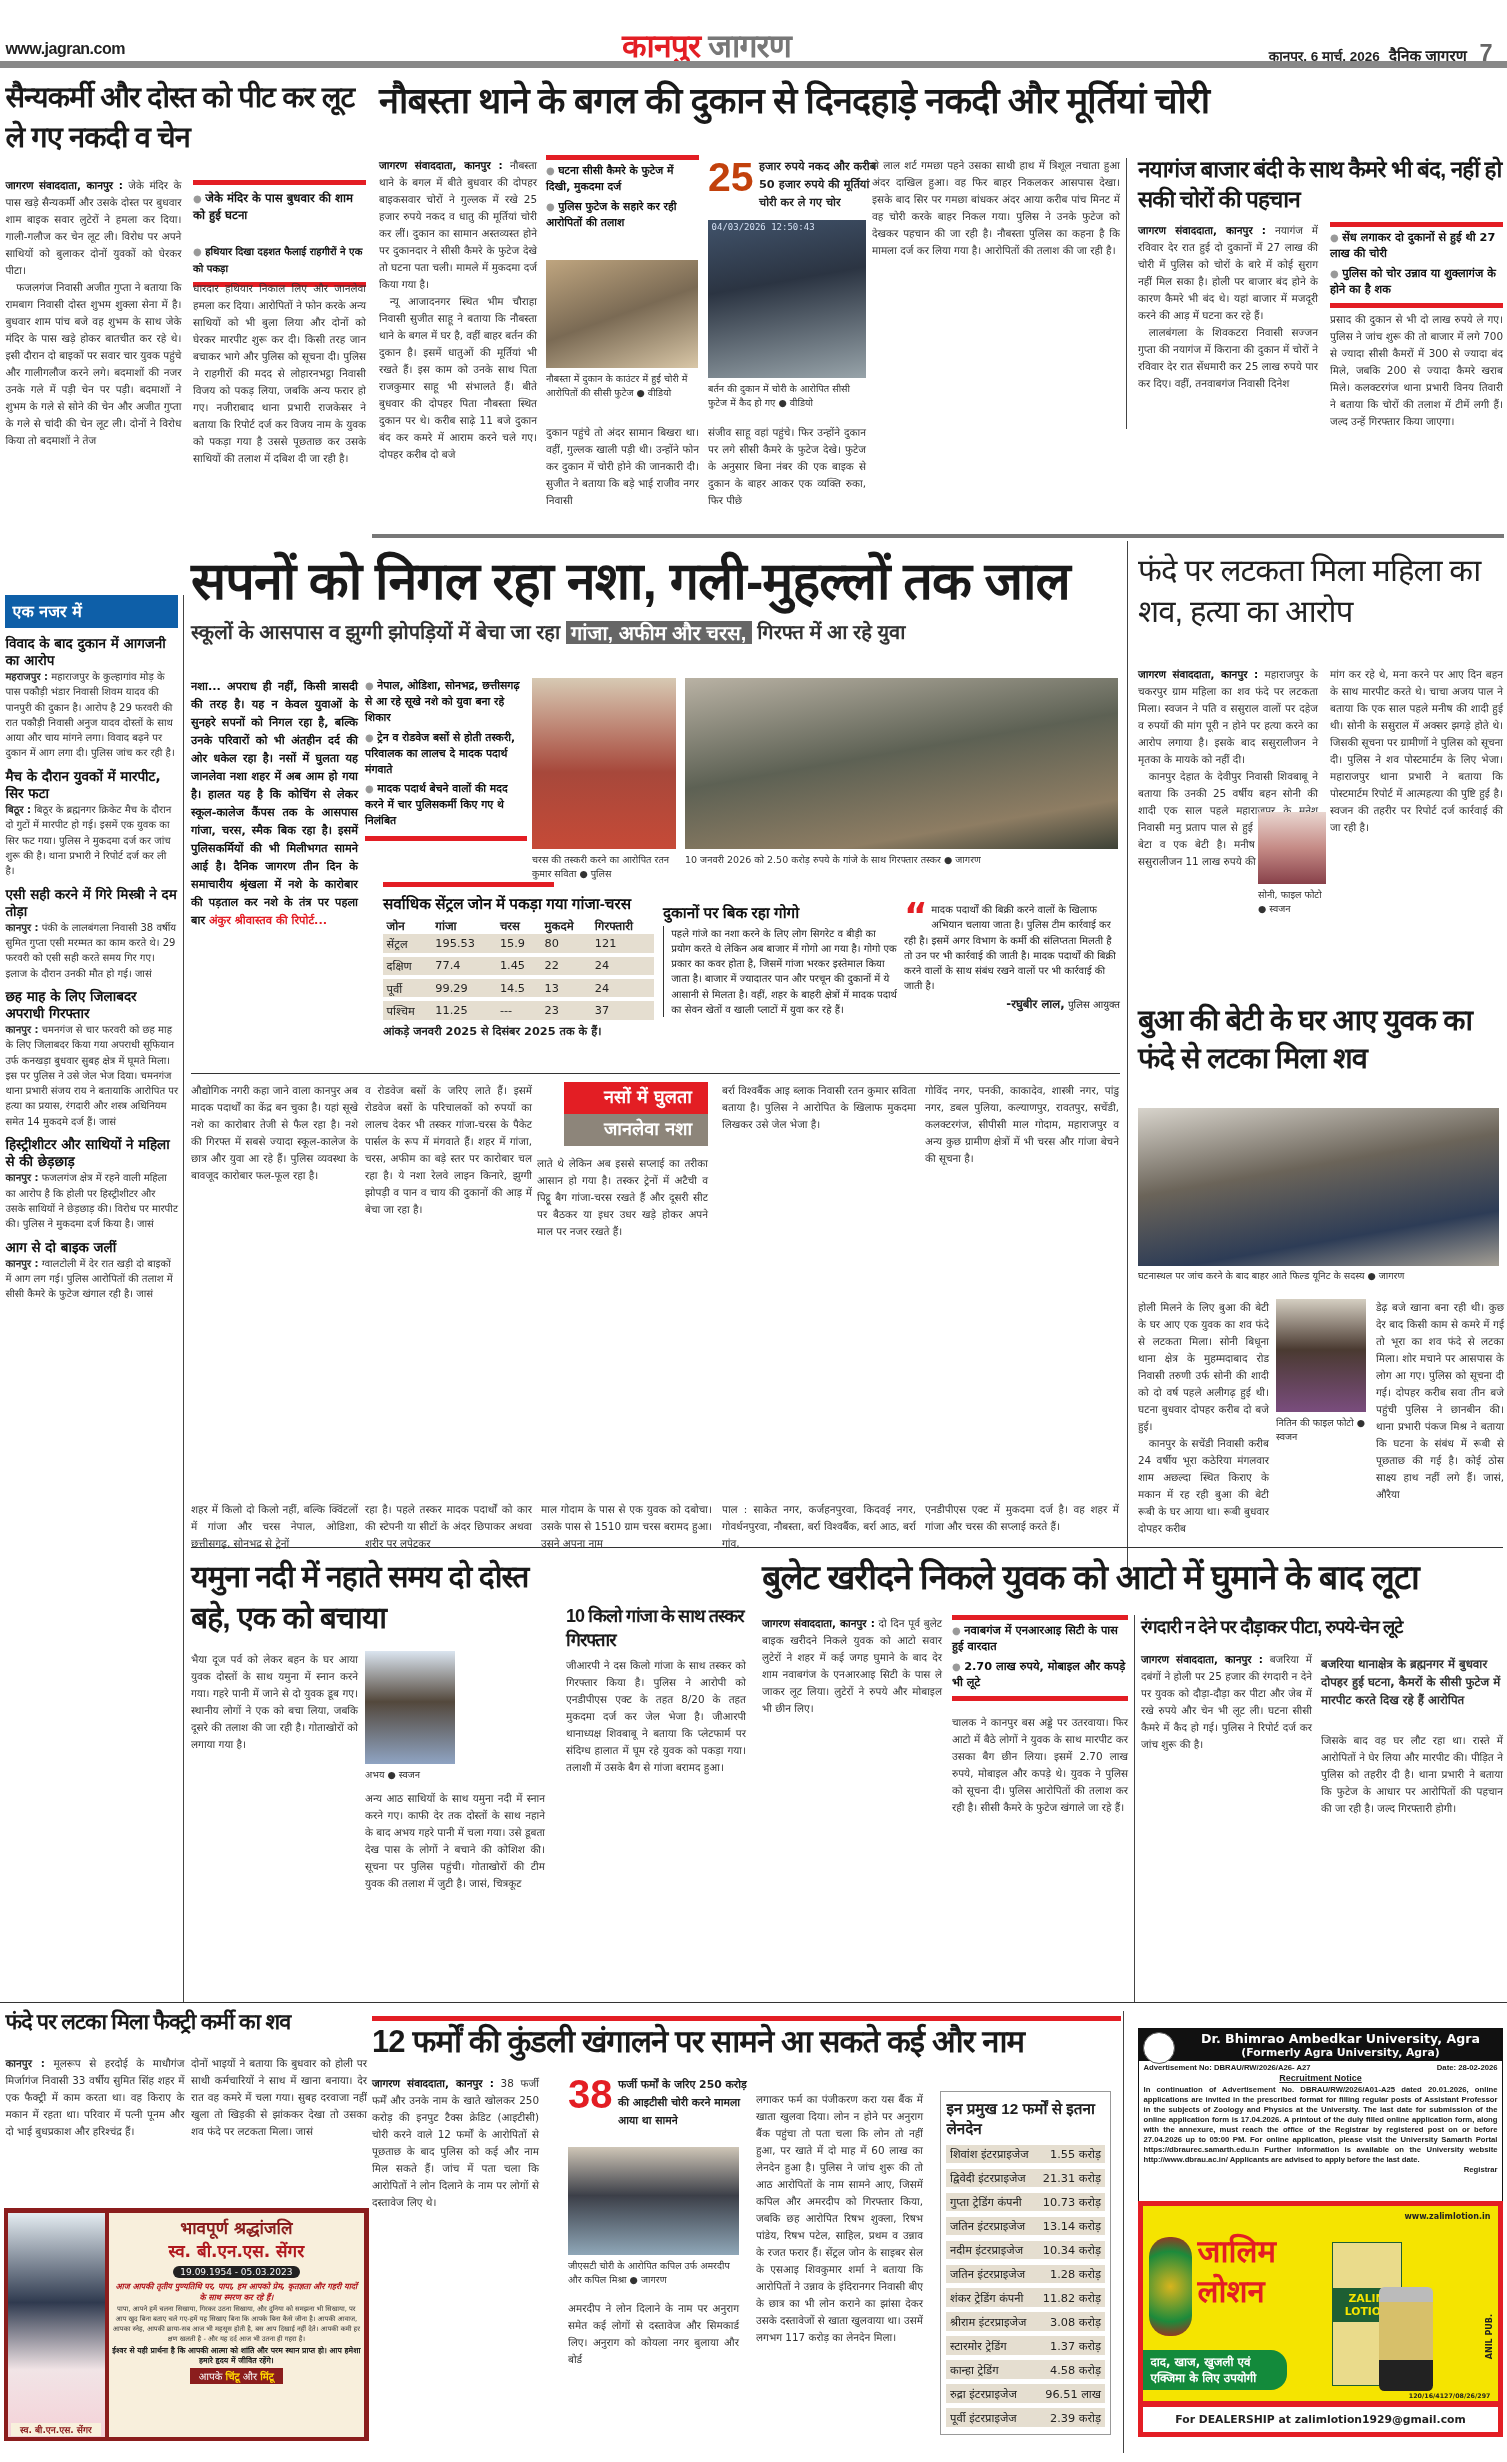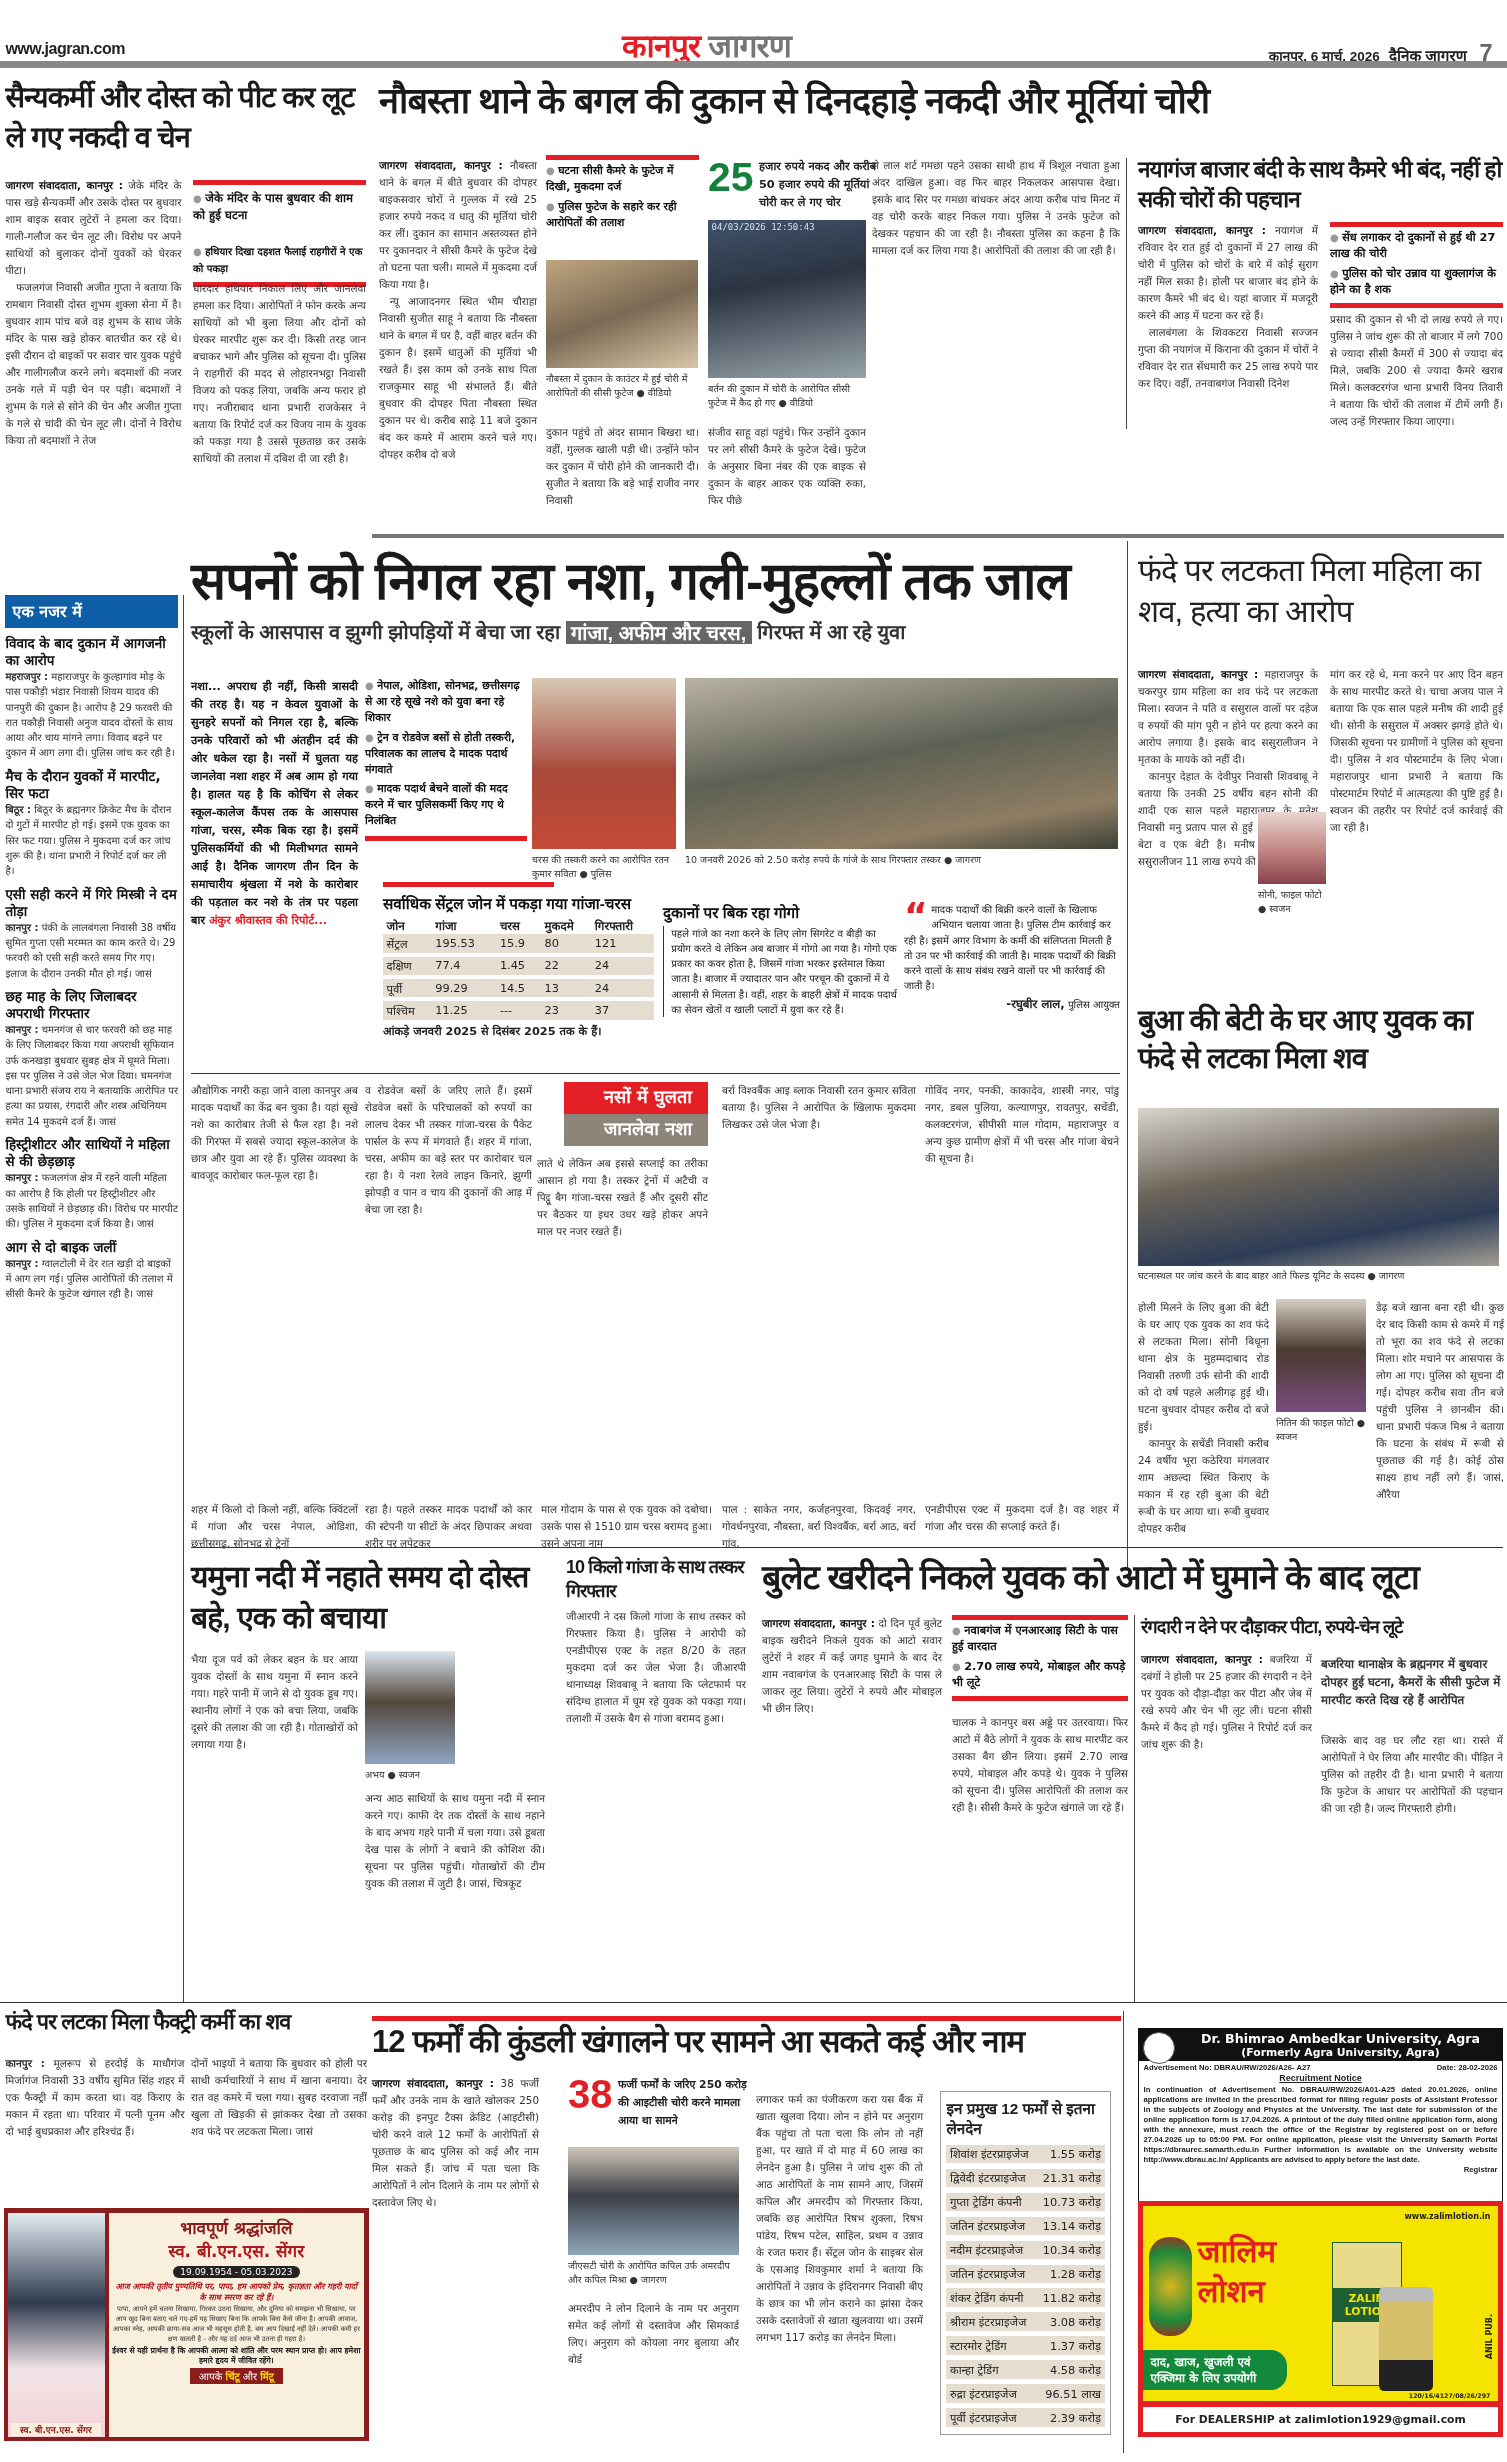--- a/index.html
+++ b/index.html
@@ -68,21 +68,21 @@
 <div class="abs" style="left:546px;top:155px;width:153px;">
   <div class="rule-red"></div>
   <div class="bul" style="margin-top:3.6px;font-size:10.8px;line-height:16px">घटना सीसी कैमरे के फुटेज में दिखी, मुकदमा दर्ज</div>
   <div class="bul" style="margin-top:3.6px;font-size:10.8px;line-height:16px">पुलिस फुटेज के सहारे कर रही आरोपितों की तलाश</div>
 </div>
 <div class="abs photo" style="left:546px;top:260px;width:152px;height:108px;background:linear-gradient(160deg,#bfa57f,#7a6a54 50%,#d9c7a7);"></div>
 <div class="abs caption" style="left:546px;top:372px;width:152px;">नौबस्ता में दुकान के काउंटर में हुई चोरी में आरोपितों की सीसी फुटेज ● वीडियो</div>
 <div class="abs body-text" style="left:546px;top:424px;width:153px;">दुकान पहुंचे तो अंदर सामान बिखरा था। वहीं, गुल्लक खाली पड़ी थी। उन्होंने फोन कर दुकान में चोरी होने की जानकारी दी। सुजीत ने बताया कि बड़े भाई राजीव नगर निवासी</div>
 
 <div class="abs" style="left:708px;top:157px;width:180px;">
-  <span style="float:left;font-family:'Liberation Sans',sans-serif;font-weight:bold;font-size:41px;line-height:40px;color:#15803d;margin-right:5.4px">25</span>
+  <span style="float:left;font-family:'Liberation Sans',sans-serif;font-weight:bold;font-size:41px;line-height:40px;color:#c2410c;margin-right:5.4px">25</span>
   <span style="font-size:11.3px;font-weight:bold;line-height:17px">हजार रुपये नकद और करीब 50 हजार रुपये की मूर्तियां चोरी कर ले गए चोर</span>
 </div>
 <div class="abs" style="left:708px;top:220px;width:158px;height:158px;background:linear-gradient(170deg,#41536b,#2b3442 40%,#97a3a9);">
   <div style="color:#d5e1f5;font-size:9px;padding:1.8px 3.6px;font-family:'DejaVu Sans Mono',monospace">04/03/2026 12:50:43</div>
 </div>
 <div class="abs caption" style="left:708px;top:382px;width:158px;">बर्तन की दुकान में चोरी के आरोपित सीसी फुटेज में कैद हो गए ● वीडियो</div>
 <div class="abs body-text" style="left:708px;top:424px;width:158px;">संजीव साहू वहां पहुंचे। फिर उन्होंने दुकान पर लगे सीसी कैमरे के फुटेज देखे। फुटेज के अनुसार बिना नंबर की एक बाइक से दुकान के बाहर आकर एक व्यक्ति रुका, फिर पीछे</div>
 <div class="abs body-text" style="left:872px;top:157px;width:248px;">से लाल शर्ट गमछा पहने उसका साथी हाथ में त्रिशूल नचाता हुआ अंदर दाखिल हुआ। वह फिर बाहर निकलकर आसपास देखा। इसके बाद सिर पर गमछा बांधकर अंदर आया करीब पांच मिनट में वह चोरी करके बाहर निकल गया। पुलिस ने उनके फुटेज को देखकर पहचान की जा रही है। नौबस्ता पुलिस का कहना है कि मामला दर्ज कर लिया गया है। आरोपितों की तलाश की जा रही है।</div>
 
 <div class="abs vline" style="left:1126px;top:158px;height:271px"></div>
@@ -259,21 +259,21 @@
 <div class="abs" style="left:191px;top:1547px;width:1312px;height:0.9px;background:#333"></div>
 
 <div class="abs" style="left:191px;top:1556px;width:356px;">
   <div class="hl" style="font-size:30px;line-height:41px">यमुना नदी में नहाते समय दो दोस्त बहे, एक को बचाया</div>
 </div>
 <div class="abs body-text" style="left:191px;top:1651px;width:167px;">भैया दूज पर्व को लेकर बहन के घर आया युवक दोस्तों के साथ यमुना में स्नान करने गया। गहरे पानी में जाने से दो युवक डूब गए। स्थानीय लोगों ने एक को बचा लिया, जबकि दूसरे की तलाश की जा रही है। गोताखोरों को लगाया गया है।</div>
 <div class="abs" style="left:365px;top:1651px;width:90px;height:113px;background:linear-gradient(180deg,#dbe5f0,#53483c 45%,#8fa4c3);"></div>
 <div class="abs caption" style="left:365px;top:1768px;width:90px;">अभय ● स्वजन</div>
 <div class="abs body-text" style="left:365px;top:1790px;width:180px;">अन्य आठ साथियों के साथ यमुना नदी में स्नान करने गए। काफी देर तक दोस्तों के साथ नहाने के बाद अभय गहरे पानी में चला गया। उसे डूबता देख पास के लोगों ने बचाने की कोशिश की। सूचना पर पुलिस पहुंची। गोताखोरों की टीम युवक की तलाश में जुटी है। जासं, चित्रकूट</div>
 
-<div class="abs" style="left:566px;top:1556px;width:180px;">
+<div class="abs" style="left:566px;top:1605px;width:180px;">
   <div class="hl" style="font-size:18px;line-height:23.5px">10 किलो गांजा के साथ तस्कर गिरफ्तार</div>
   <div class="body-text" style="margin-top:5.4px">जीआरपी ने दस किलो गांजा के साथ तस्कर को गिरफ्तार किया है। पुलिस ने आरोपी को एनडीपीएस एक्ट के तहत 8/20 के तहत मुकदमा दर्ज कर जेल भेजा है। जीआरपी थानाध्यक्ष शिवबाबू ने बताया कि प्लेटफार्म पर संदिग्ध हालात में घूम रहे युवक को पकड़ा गया। तलाशी में उसके बैग से गांजा बरामद हुआ।</div>
 </div>
 
 <div class="abs" style="left:762px;top:1556px;width:741px;">
   <div class="hl" style="font-size:34px;line-height:43px;white-space:nowrap">बुलेट खरीदने निकले युवक को आटो में घुमाने के बाद लूटा</div>
 </div>
 <div class="abs body-text" style="left:762px;top:1615px;width:180px;">
   <span class="byline">जागरण संवाददाता, कानपुर :</span> <span>दो दिन पूर्व बुलेट बाइक खरीदने निकले युवक को आटो सवार लुटेरों ने शहर में कई जगह घुमाने के बाद देर शाम नवाबगंज के एनआरआइ सिटी के पास ले जाकर लूट लिया। लुटेरों ने रुपये और मोबाइल भी छीन लिए।</span>
 </div>

